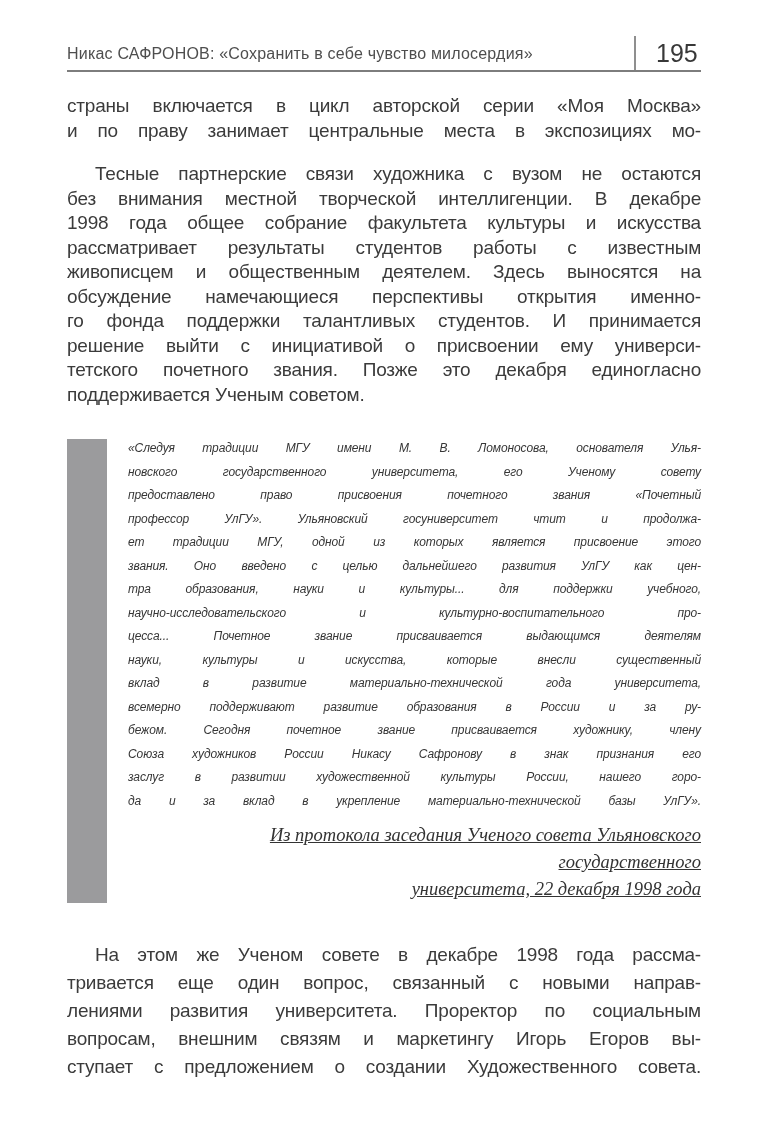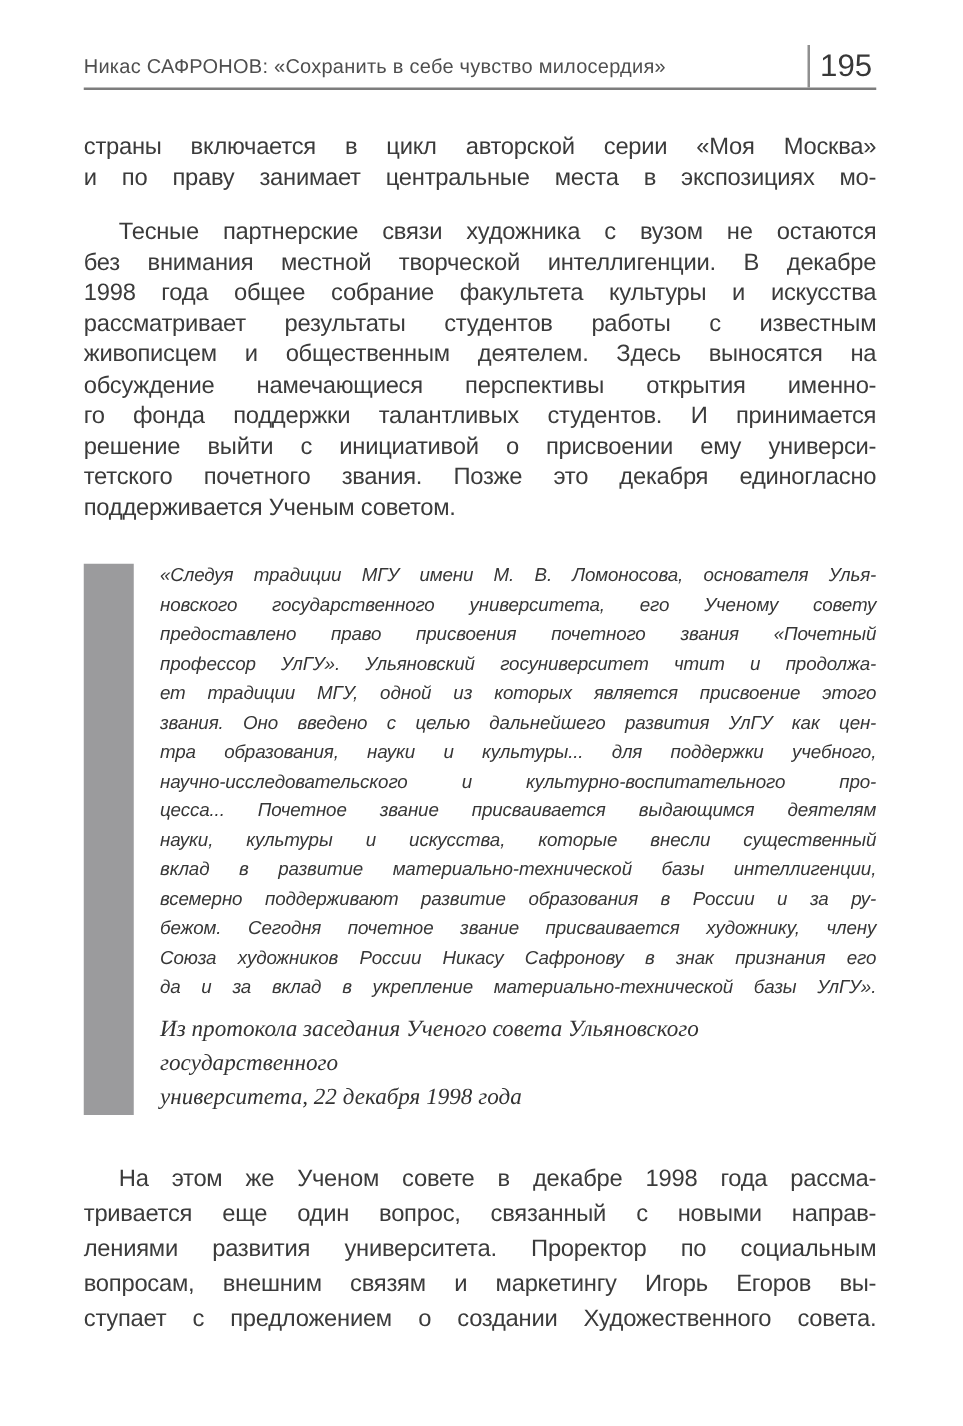--- a/index.html
+++ b/index.html
@@ -31,38 +31,38 @@
     font-size: 16px;
     letter-spacing: 0.2px;
     color: #4e4e4e;
     white-space: nowrap;
   }
   .pagenum-box {
     border-left: 2px solid #8f8f8f;
     width: 45px;
     display: flex;
     align-items: center;
-    padding-left: 8px;
+    padding-left: 20px;
   }
   .pagenum {
     font-size: 25px;
     color: #383838;
   }
   .rule {
     height: 2px;
     background: #7d7d7d;
   }
   
   .para {
     font-size: 19px;
     line-height: 24.5px;
     letter-spacing: -0.2px;
     color: #3b3b3b;
   }
-  .p1 { margin-top: 34px; }
+  .p1 { margin-top: 22px; }
   .p2 { margin-top: 19px; }
   .p3 { margin-top: 38px; line-height: 28px; }
   .jline {
     text-align: justify;
     text-align-last: justify;
   }
   .jline.end { text-align-last: left; }
   .indent { text-indent: 28px; }
   
   .quote-section {
@@ -73,35 +73,36 @@
   .quote-bar {
     position: absolute;
     left: 0;
     top: 2px;
     bottom: 0;
     width: 40px;
     background: #9b9b9d;
   }
   .qline {
     font-style: italic;
-    font-size: 15px;
+    font-size: 12px;
     line-height: 23.5px;
     letter-spacing: -0.1px;
     color: #363636;
     text-align: justify;
     text-align-last: justify;
   }
   .attribution {
     margin-top: 9px;
     font-family: "Liberation Serif", serif;
     font-style: italic;
     font-size: 18.5px;
     line-height: 27px;
     color: #333333;
-    text-align: left;
+    text-align: right;
+    text-decoration: underline;
   }
 </style>
 </head>
 <body>
 
 <div class="page">
   <div class="content">
 
     <div class="header">
       <div class="running-title">Никас САФРОНОВ: «Сохранить в себе чувство милосердия»</div>
@@ -135,24 +136,25 @@
         <div class="qline">«Следуя традиции МГУ имени М. В. Ломоносова, основателя Улья-</div>
         <div class="qline">новского государственного университета, его Ученому совету</div>
         <div class="qline">предоставлено право присвоения почетного звания «Почетный</div>
         <div class="qline">профессор УлГУ». Ульяновский госуниверситет чтит и продолжа-</div>
         <div class="qline">ет традиции МГУ, одной из которых является присвоение этого</div>
         <div class="qline">звания. Оно введено с целью дальнейшего развития УлГУ как цен-</div>
         <div class="qline">тра образования, науки и культуры... для поддержки учебного,</div>
         <div class="qline">научно-исследовательского и культурно-воспитательного про-</div>
         <div class="qline">цесса... Почетное звание присваивается выдающимся деятелям</div>
         <div class="qline">науки, культуры и искусства, которые внесли существенный</div>
-        <div class="qline">вклад в развитие материально-технической базы интеллигенции,</div>
+        <div class="qline">вклад в развитие материально-технической года университета,</div>
         <div class="qline">всемерно поддерживают развитие образования в России и за ру-</div>
         <div class="qline">бежом. Сегодня почетное звание присваивается художнику, члену</div>
         <div class="qline">Союза художников России Никасу Сафронову в знак признания его</div>
+        <div class="qline">заслуг в развитии художественной культуры России, нашего горо-</div>
         <div class="qline">да и за вклад в укрепление материально-технической базы УлГУ».</div>
       </div>
       <div class="attribution">
         <div>Из протокола заседания Ученого совета Ульяновского государственного</div>
         <div>университета, 22 декабря 1998 года</div>
       </div>
     </div>
 
     <div class="para p3">
       <div class="jline indent">На этом же Ученом совете в декабре 1998 года рассма-</div>

